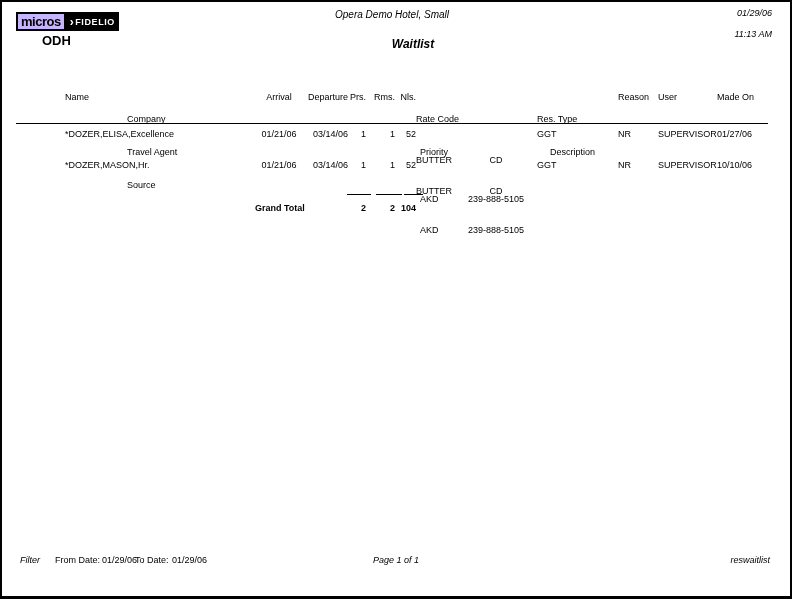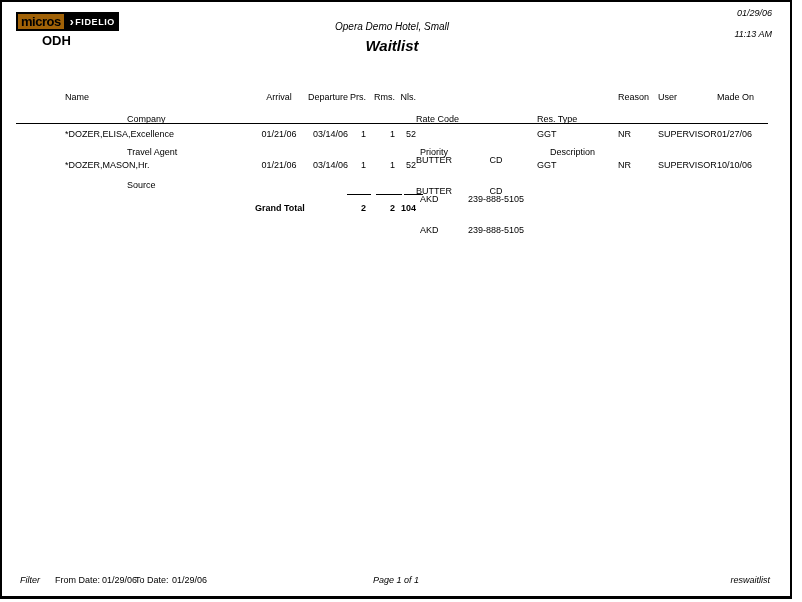--- a/index.html
+++ b/index.html
@@ -9,32 +9,32 @@
   }
   .page {
     position:absolute; left:0; top:0; width:792px; height:599px;
     border:2px solid #000; border-bottom-width:3px; box-sizing:border-box;
     background:#fff;
   }
 
   
   .logo { position:absolute; left:14px; top:10px; display:flex; align-items:stretch; height:19px; }
   .logo-micros {
-    background:#a16207; border:2px solid #000; font-weight:bold; font-size:13px;
+    background:#c4b5fd; border:2px solid #000; font-weight:bold; font-size:13px;
     letter-spacing:-0.5px; padding:0 3px; display:flex; align-items:center; box-sizing:border-box;
   }
   .logo-fidelio {
     background:#000; color:#fff; font-weight:bold; font-size:9px; letter-spacing:0.6px;
     padding:0 4px; display:flex; align-items:center;
   }
   .logo-arrow { color:#fff; font-weight:bold; font-size:12px; margin-right:1px; line-height:1; }
 
   .prop-code { position:absolute; left:40px; top:31px; font-size:13px; font-weight:bold; }
-  .hotel-name { position:absolute; left:0; top:7px; width:780px; text-align:center; font-size:10px; font-style:italic;margin-top:12px; }
-  .report-title { position:absolute; left:0; top:35px; width:780px; text-align:center; font-size:15px; font-style:italic; font-weight:bold; }
+  .hotel-name { position:absolute; left:0; top:7px; width:780px; text-align:center; font-size:10px; font-style:italic; }
+  .report-title { position:absolute; left:0; top:35px; width:780px; text-align:center; font-size:12px; font-style:italic; font-weight:bold;padding-left:21px; }
   .print-date { position:absolute; left:700px; top:6px; width:70px; text-align:right; font-size:9px; font-style:italic; }
   .print-time { position:absolute; left:700px; top:27px; width:70px; text-align:right; font-size:9px; font-style:italic; }
 
   
   .hcell { position:absolute; top:90px; font-size:9px; line-height:11px; white-space:pre; }
   .cell  { position:absolute; font-size:9px; line-height:13px; white-space:pre; }
   .row   { position:absolute; left:0; width:100%; height:34px; }
   .row .cell { top:0; }
 
   .col-name      { left:16px;  width:110px; text-align:left;margin-left:47px; }
@@ -56,21 +56,21 @@
   .header-rule { position:absolute; left:14px; top:121px; width:752px; height:0; border-top:1px solid #000; }
 
   .total-rule { position:absolute; top:192px; height:0; border-top:1px solid #000; }
   .tr-prs { left:345px; width:24px; }
   .tr-rms { left:374px; width:26px; }
   .tr-nls { left:402px; width:19px; }
   .grand-total-label { position:absolute; left:253px; top:201px; width:90px; text-align:left; font-size:9px; font-weight:bold; white-space:pre; }
   .total-cell { position:absolute; top:201px; font-size:9px; font-weight:bold; }
 
   
-  .foot { position:absolute; top:553px; font-size:9px; white-space:pre;margin-top:20px; }
+  .foot { position:absolute; top:553px; font-size:9px; white-space:pre; }
   .italic { font-style:italic; }
   .foot-page { left:4px; width:780px; text-align:center; }
   .foot-code { left:700px; width:68px; text-align:right; }
 </style>
 </head>
 <body>
 
 <div class="page">
 
   <div class="logo">

